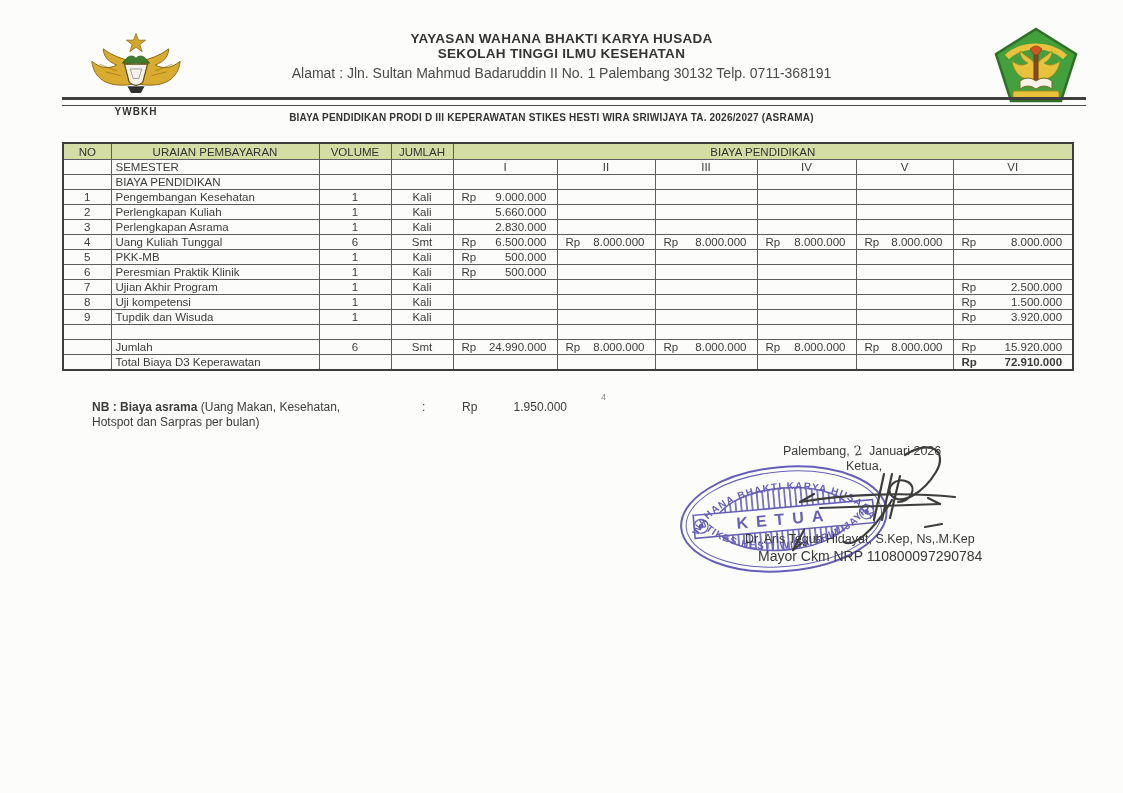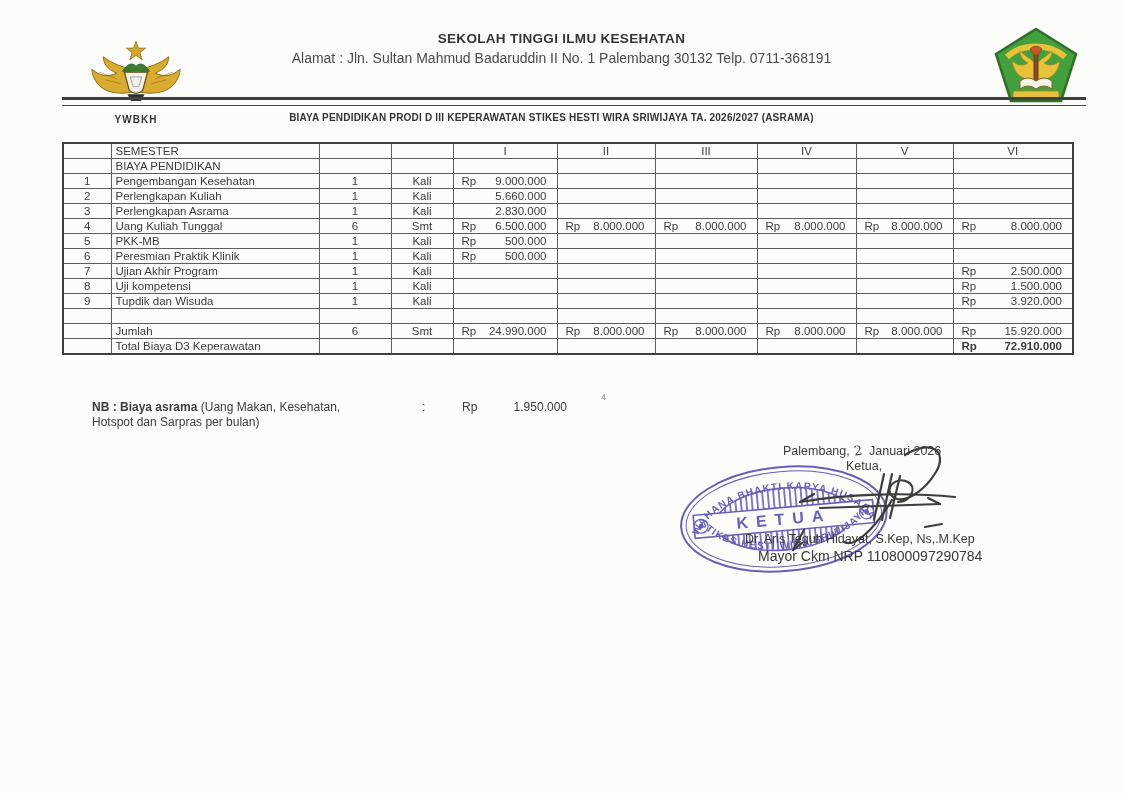--- a/index.html
+++ b/index.html
@@ -8,21 +8,21 @@
     background:#fcfcfa; overflow:hidden;
     font-family:"Liberation Sans", sans-serif; color:#3c3c3c;
   }
   
   .lh-center { position:absolute; left:0; right:0; top:31px; text-align:center; }
   .org-line { font-weight:bold; font-size:13.5px; line-height:15px; color:#343434; letter-spacing:.3px; }
   .address  { font-size:14px; margin-top:4px; color:#4a4a4a; }
   .rule { position:absolute; left:62px; top:97px; width:1024px; height:5px;
           border-top:3px solid #3f3f3f; border-bottom:1px solid #4a4a4a; }
   .logo { position:absolute; }
-  .logo-left { left:86px; top:40px; width:100px; text-align:center; }
+  .logo-left { left:86px; top:32px; width:100px; text-align:center; }
   .logo-left .cap { font-weight:bold; font-size:10px; letter-spacing:1px; color:#333; margin-top:-2px; }
   .logo-right { left:994px; top:27px; }
   
   .doc-title { position:absolute; left:0; right:20px; top:112px; text-align:center;
                font-weight:bold; font-size:10px; color:#333; letter-spacing:.2px; }
   
   table.fee { position:absolute; left:62px; top:142px; width:1010px;
               border-collapse:collapse; table-layout:fixed;
               font-size:11.5px; color:#3c3c3c; border:2px solid #3e3e3e; }
   table.fee td, table.fee th { border:1px solid #5d5d5d; height:14px; line-height:14px;
@@ -87,20 +87,21 @@
         <path d="M44,52 C56,54 64,46 66,34 C60,39 54,39 50,36 C56,33 58,28 58,24 C52,30 46,32 44,36 Z"></path>
       </g>
       <rect x="40" y="26" width="4" height="28" fill="#8a4a20" stroke="#5c3010" stroke-width="0.6"></rect>
       <path d="M36,22 Q42,16 48,22 L44,28 L40,28 Z" fill="#cc5522" stroke="#7a3010" stroke-width="0.6"></path>
       <path d="M26,54 Q34,48 42,54 Q50,48 58,54 L58,62 Q50,56 42,62 Q34,56 26,62 Z" fill="#f5f2e8" stroke="#7a6a20" stroke-width="1"></path>
       <rect x="19" y="64" width="46" height="8" rx="2" fill="#e8c23a" stroke="#a8861c" stroke-width="0.8"></rect>
     </svg>
   </div>
 
   <div class="lh-center">
+    <div class="org-line">YAYASAN WAHANA BHAKTI KARYA HUSADA</div>
     <div class="org-line">SEKOLAH TINGGI ILMU KESEHATAN</div>
     <div class="address">Alamat : Jln. Sultan Mahmud Badaruddin II No. 1 Palembang 30132 Telp. 0711-368191</div>
   </div>
   <div class="rule"></div>
 
   <div class="doc-title">BIAYA PENDIDIKAN PRODI D III KEPERAWATAN STIKES HESTI WIRA SRIWIJAYA TA. 2026/2027 (ASRAMA)</div>
 
   <table class="fee">
     <colgroup>
       <col style="width:48px">
@@ -108,20 +109,27 @@
         <col style="width:72px">
         <col style="width:62px">
       <col style="width:104px">
         <col style="width:98px">
         <col style="width:102px">
       <col style="width:99px">
         <col style="width:97px">
         <col style="width:120px">
     </colgroup>
     <thead>
+      <tr>
+        <th class="green">NO</th>
+        <th class="green">URAIAN PEMBAYARAN</th>
+        <th class="green">VOLUME</th>
+        <th class="green">JUMLAH</th>
+        <th class="green" colspan="6">BIAYA PENDIDIKAN</th>
+      </tr>
       <tr>
         <td></td>
         <td class="bold">SEMESTER</td>
         <td></td>
         <td></td>
         <td class="c-sem">I</td>
         <td class="c-sem">II</td>
         <td class="c-sem">III</td>
         <td class="c-sem">IV</td>
         <td class="c-sem">V</td>

